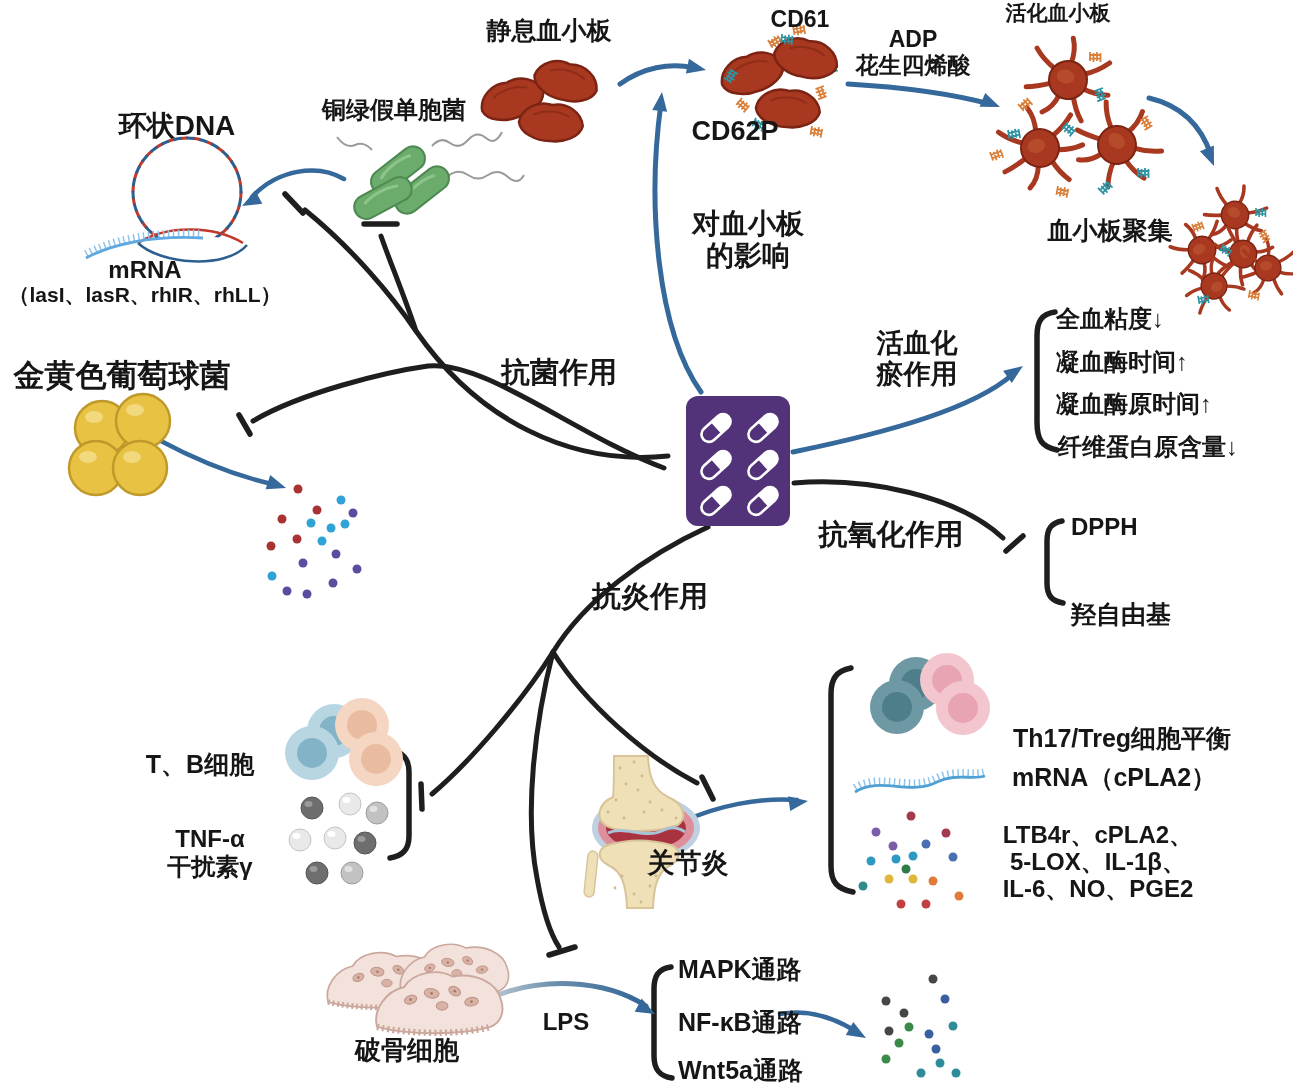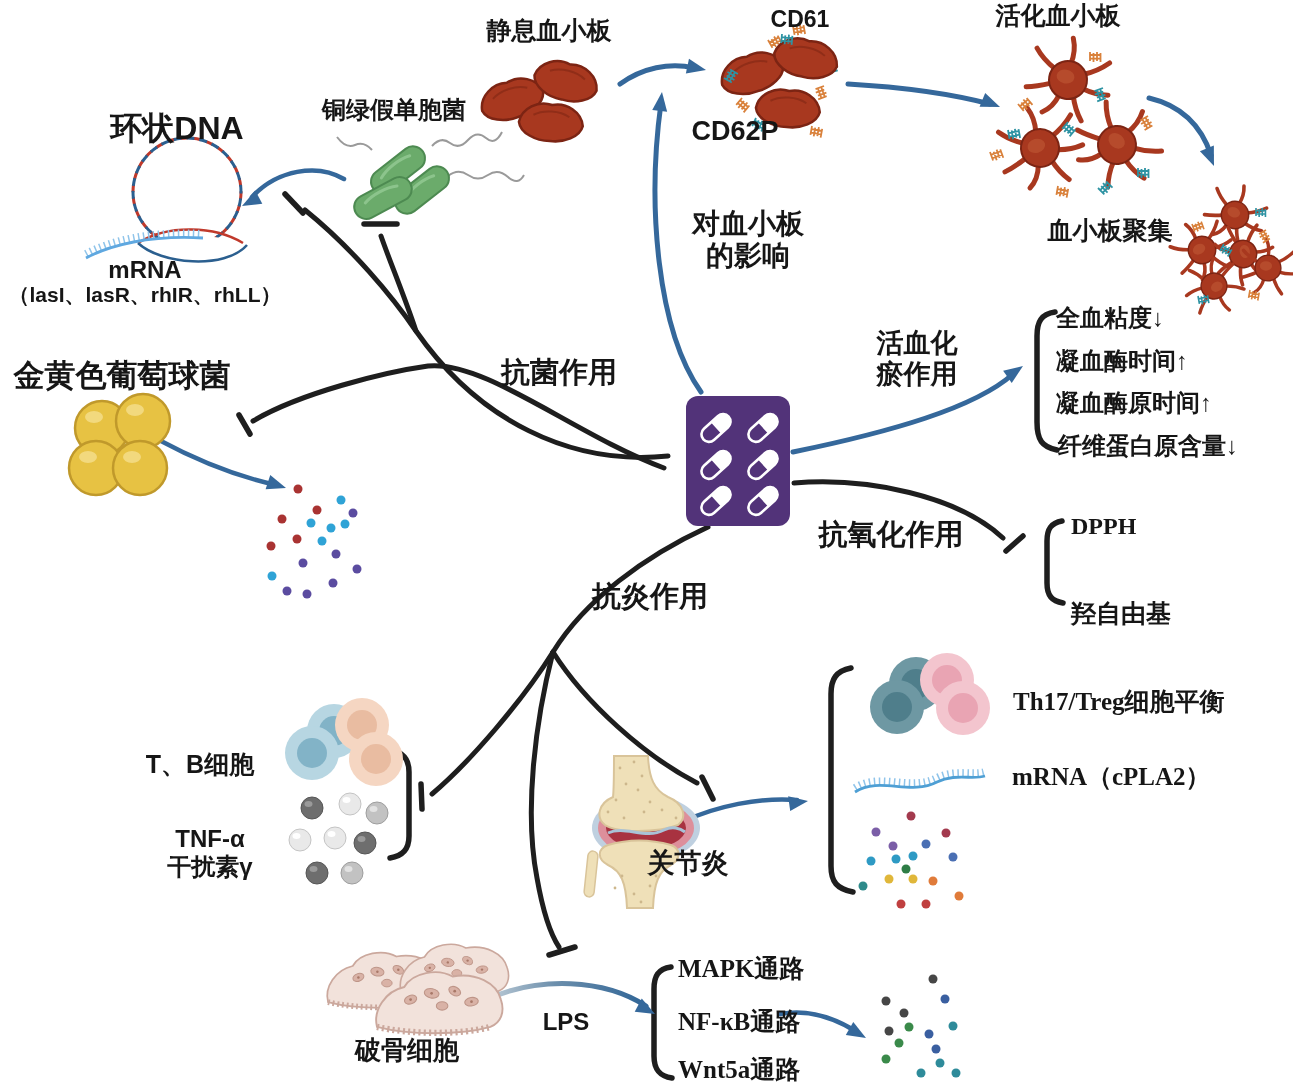--- a/index.html
+++ b/index.html
@@ -1,21 +1,21 @@
 <!DOCTYPE html>
 <html><head>
 <meta charset="utf-8">
 <style>
   html,body{margin:0;padding:0;background:#fff;}
   #canvas{position:relative;width:1293px;height:1091px;background:#fff;overflow:hidden;
           font-family:"Liberation Sans","DejaVu Sans",sans-serif;}
   #art{position:absolute;left:0;top:0;}
   .lbl{position:absolute;font-weight:700;color:#161616;white-space:pre-line;line-height:1.15;
        transform:translateX(-50%);text-align:center;}
-  .lla{transform:none;text-align:left;font-family:Liberation Serif, serif;}
+  .lla{transform:none;text-align:left;}
 </style>
 </head>
 <body>
 
 <div id="canvas">
 
 <svg id="art" width="1293" height="1091" viewBox="0 0 1293 1091">
   <defs>
     <g id="hO" stroke="#D9813B" stroke-width="1.8" fill="none">
       <path d="M0,9 L0,0 M3.5,10 L3.5,1 M7,9 L7,0 M10.5,10 L10.5,1 M0.5,3 h10 M0.5,6.6 h10"></path>
@@ -400,26 +400,28 @@
         </g>
     <g fill="#2E8B9A">
           <circle cx="953" cy="1026" r="4.5"></circle>
           <circle cx="940" cy="1063" r="4.5"></circle>
           <circle cx="921" cy="1073" r="4.5"></circle>
           <circle cx="956" cy="1073" r="4.5"></circle>
         </g>
   </g>
 </svg>
 
-<div class="lbl" style="left:177px;top:110px;font-size:32px">环状DNA</div>
+<div class="lbl" style="left:177px;top:110px;font-size:28px">环状DNA</div>
 <div class="lbl" style="left:394px;top:96px;font-size:24px">铜绿假单胞菌</div>
 <div class="lbl" style="left:549px;top:16px;font-size:25px">静息血小板</div>
 <div class="lbl" style="left:800px;top:6px;font-size:23px">CD61</div>
 <div class="lbl" style="left:735px;top:116px;font-size:27px">CD62P</div>
-<div class="lbl" style="left:1058px;top:1px;font-size:25px">活化血小板</div>
+<div class="lbl" style="left:913px;top:26px;font-size:23px">ADP
+花生四烯酸</div>
+<div class="lbl" style="left:1058px;top:1px;font-size:21px">活化血小板</div>
 <div class="lbl" style="left:1110px;top:216px;font-size:25px">血小板聚集</div>
 <div class="lbl" style="left:145px;top:256px;font-size:24px">mRNA</div>
 <div class="lbl" style="left:748px;top:208px;font-size:28px">对血小板
 的影响</div>
 <div class="lbl" style="left:145px;top:283px;font-size:21px">（lasI、lasR、rhIR、rhLL）</div>
 <div class="lbl" style="left:122px;top:358px;font-size:31px">金黄色葡萄球菌</div>
 <div class="lbl" style="left:559px;top:356px;font-size:29px">抗菌作用</div>
 <div class="lbl" style="left:917px;top:328px;font-size:27px">活血化
 瘀作用</div>
 <div class="lbl lla" style="left:1056px;top:305px;font-size:24px">全血粘度↓</div>
@@ -427,21 +429,24 @@
 <div class="lbl lla" style="left:1056px;top:390px;font-size:24px">凝血酶原时间↑</div>
 <div class="lbl lla" style="left:1058px;top:433px;font-size:24px">纤维蛋白原含量↓</div>
 <div class="lbl" style="left:891px;top:518px;font-size:29px">抗氧化作用</div>
 <div class="lbl lla" style="left:1071px;top:513px;font-size:24px">DPPH</div>
 <div class="lbl lla" style="left:1071px;top:600px;font-size:25px">羟自由基</div>
 <div class="lbl" style="left:650px;top:580px;font-size:29px">抗炎作用</div>
 <div class="lbl" style="left:200px;top:750px;font-size:25px">T、B细胞</div>
 <div class="lbl" style="left:210px;top:825px;font-size:24px">TNF-α
 干扰素γ</div>
 <div class="lbl" style="left:688px;top:848px;font-size:27px">关节炎</div>
-<div class="lbl lla" style="left:1013px;top:688px;font-size:25px">Th17/Treg细胞平衡</div>
+<div class="lbl lla" style="left:1013px;top:724px;font-size:25px">Th17/Treg细胞平衡</div>
 <div class="lbl lla" style="left:1012px;top:763px;font-size:25px">mRNA（cPLA2）</div>
+<div class="lbl" style="left:1098px;top:822px;font-size:24px;line-height:1.12">LTB4r、cPLA2、
+5-LOX、IL-1β、
+IL-6、NO、PGE2</div>
 <div class="lbl" style="left:407px;top:1036px;font-size:26px">破骨细胞</div>
 <div class="lbl" style="left:566px;top:1008px;font-size:24px">LPS</div>
 <div class="lbl lla" style="left:678px;top:955px;font-size:25px">MAPK通路</div>
 <div class="lbl lla" style="left:678px;top:1008px;font-size:25px">NF-κB通路</div>
 <div class="lbl lla" style="left:678px;top:1056px;font-size:25px">Wnt5a通路</div>
 
 </div>
 
 </body></html>

